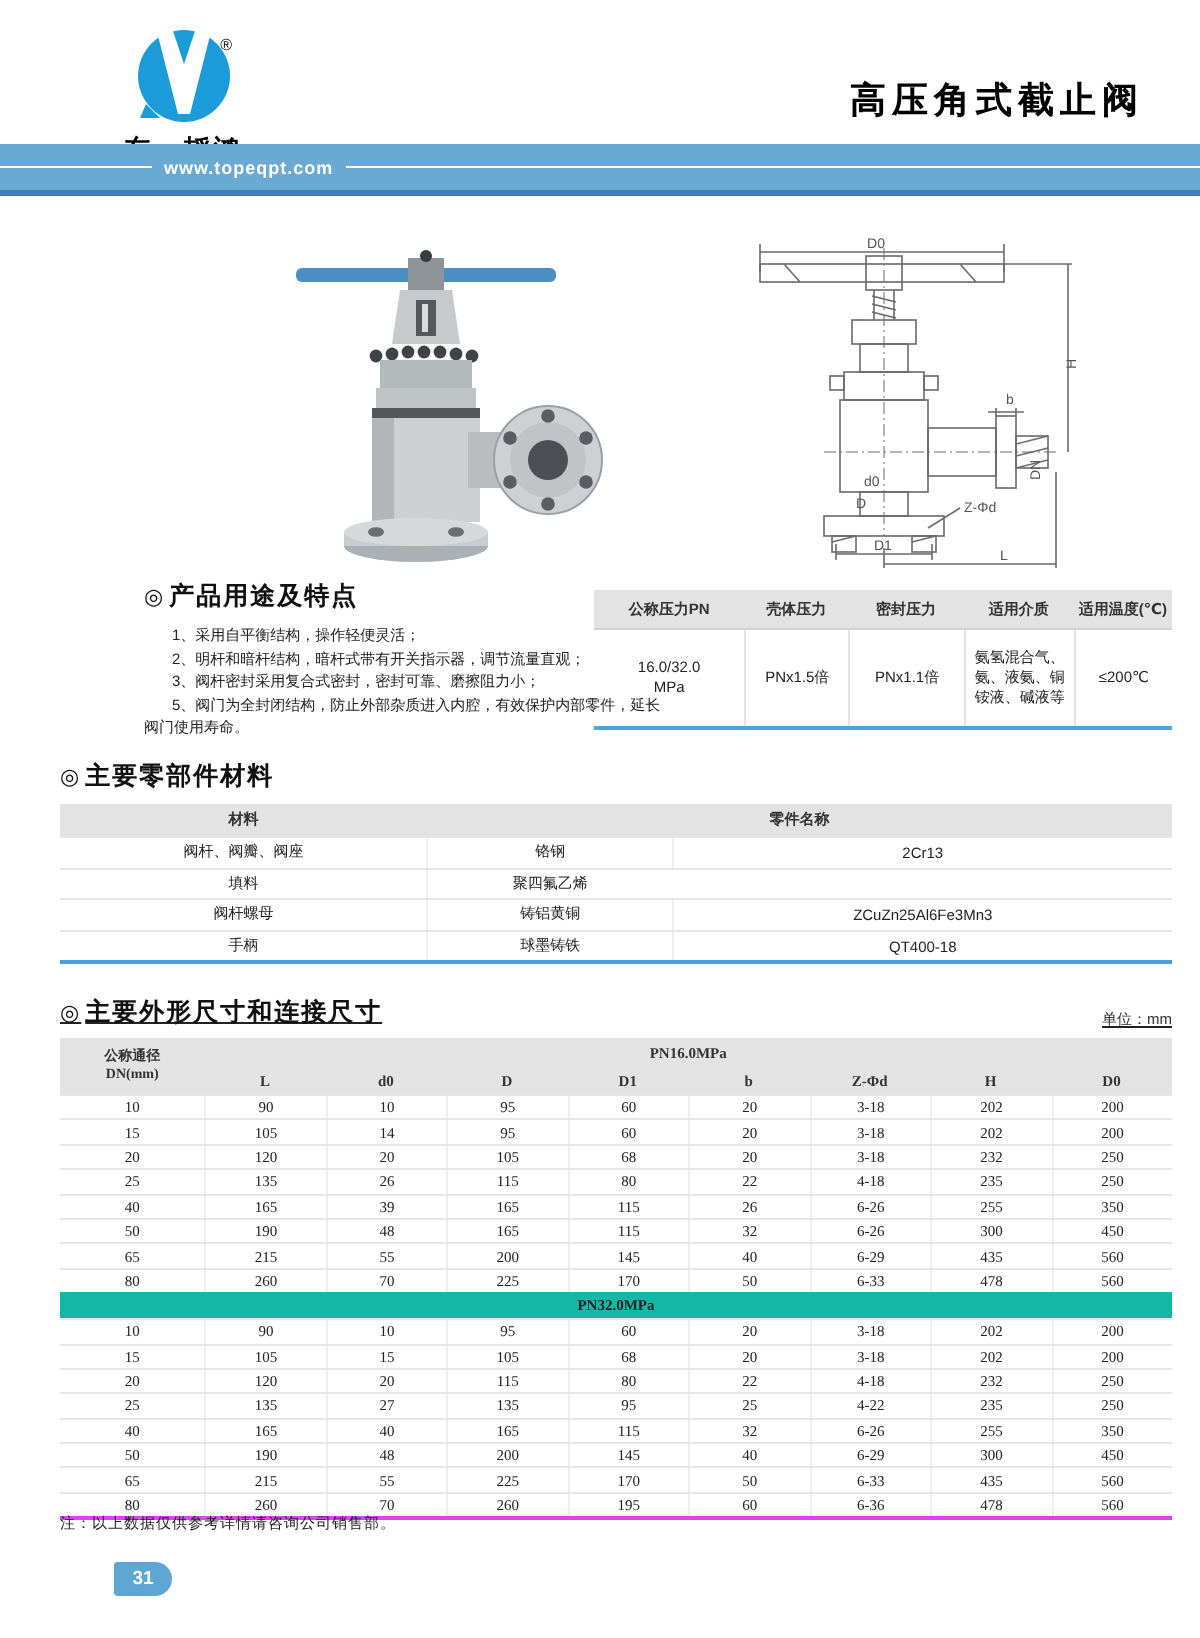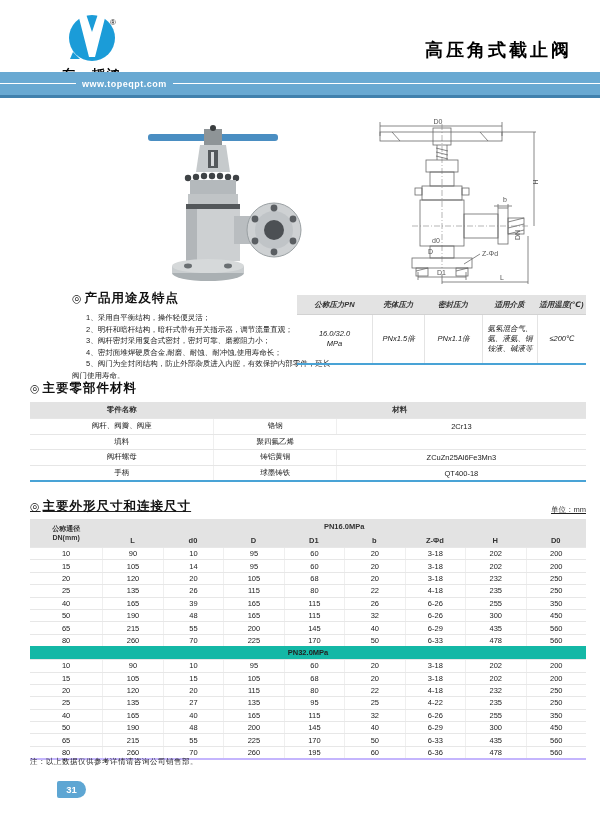--- a/index.html
+++ b/index.html
@@ -32,21 +32,21 @@
   .sec-head { font-size:12.5px; font-weight:bold; color:#111; letter-spacing:1px; }
   .sec-marker { font-size:11px; margin-right:2px; font-weight:normal; }
 
   
   .features { position:absolute; left:30px; top:290px; width:264px;margin-left:42px; }
   .feature-list { margin-top:5px; font-size:7.5px; line-height:11.5px; color:#222; }
   .feature-item { text-indent:14px; }
 
   
   .perf { position:absolute; left:297px; top:290px; width:289px; }
-  .perf-table { margin-top:5px; border-bottom:2px solid #49a3d6;font-style:italic; }
+  .perf-table { margin-top:5px; border-bottom:2px solid #49a3d6; }
   .perf-hrow, .perf-drow { display:grid; grid-template-columns:26% 18% 20% 19% 17%; }
   .perf-hrow { background:#e3e3e3; height:20px; border-bottom:1px solid #d2d2d2; }
   .perf-hcell { display:flex; align-items:center; justify-content:center;
                 font-size:7.5px; font-weight:bold; color:#333; }
   .perf-drow { min-height:48px; }
   .perf-dcell { display:flex; align-items:center; justify-content:center; text-align:center;
                 font-size:7.5px; line-height:10px; color:#222; padding:2px 1px;
                 border-left:1px solid #e4e4e4; }
   .perf-dcell:first-child { border-left:none; }
   .pre { white-space:pre-line; }
@@ -60,21 +60,21 @@
   .mat-row { display:grid; grid-template-columns:33% 22% 45%; height:15.6px;
              border-top:1px solid #e6e6e6; }
   .mat-cell { display:flex; align-items:center; justify-content:center;
               font-size:7.5px; color:#222; border-left:1px solid #efefef; }
   .mat-row .mat-cell:first-child { border-left:none; }
 
   
   .dims { position:absolute; left:30px; top:498px; width:556px; }
   .dims-title-row { display:flex; justify-content:space-between; align-items:flex-end;text-decoration:underline; }
   .unit-label { font-size:7.5px; color:#333; }
-  .dim-table { margin-top:4px; border-bottom:2px solid #c4b5fd; }
+  .dim-table { margin-top:4px; border-bottom:2px solid #d946ef;font-family:Liberation Serif, serif; }
   .dim-head { display:grid; grid-template-columns:13% 87%; background:#e3e3e3; height:28px; }
   .dn-cell { display:flex; align-items:center; justify-content:center; text-align:center;
              font-size:7px; line-height:9px; font-weight:bold; color:#333; }
   .group-label { height:14px; display:flex; align-items:center; justify-content:center;
                  font-size:7.5px; font-weight:bold; color:#333; }
   .col-row { display:grid; grid-template-columns:repeat(8,1fr); height:14px; }
   .col-cell { display:flex; align-items:center; justify-content:center;
               font-size:7.5px; font-weight:bold; color:#333; }
   .d-row { display:grid; grid-template-columns:13% repeat(8,1fr); height:12.4px;
            border-top:1px solid #e7e7e7; }
@@ -231,21 +231,20 @@
       <text x="148" y="164">L</text>
     </svg>
   </div>
 
   <div class="features">
     <div class="sec-head"><span class="sec-marker">◎</span><span>产品用途及特点</span></div>
     <div class="feature-list">
         <div class="feature-item">1、采用自平衡结构，操作轻便灵活；</div>
         <div class="feature-item">2、明杆和暗杆结构，暗杆式带有开关指示器，调节流量直观；</div>
         <div class="feature-item">3、阀杆密封采用复合式密封，密封可靠、磨擦阻力小；</div>
-        <div class="feature-item">4、密封面堆焊硬质合金,耐磨、耐蚀、耐冲蚀,使用寿命长；</div>
         <div class="feature-item">5、阀门为全封闭结构，防止外部杂质进入内腔，有效保护内部零件，延长阀门使用寿命。</div>
       </div>
   </div>
 
   <div class="perf">
     <div class="perf-table">
       <div class="perf-hrow">
         <div class="perf-hcell">公称压力PN</div>
         <div class="perf-hcell">壳体压力</div>
         <div class="perf-hcell">密封压力</div>
@@ -260,22 +259,22 @@
         <div class="perf-dcell">氨氢混合气、氨、液氨、铜铵液、碱液等</div>
         <div class="perf-dcell">≤200℃</div>
       </div>
     </div>
   </div>
 
   <div class="materials">
     <div class="sec-head"><span class="sec-marker">◎</span><span>主要零部件材料</span></div>
     <div class="mat-table">
       <div class="mat-hrow">
+        <div class="mat-hcell">材料</div>
         <div class="mat-hcell">零件名称</div>
-        <div class="mat-hcell">材料</div>
       </div>
       <div>
           <div class="mat-row">
             <div class="mat-cell">阀杆、阀瓣、阀座</div>
             <div class="mat-cell">铬钢</div>
             <div class="mat-cell">2Cr13</div>
           </div>
           <div class="mat-row">
             <div class="mat-cell">填料</div>
             <div class="mat-cell">聚四氟乙烯</div>

